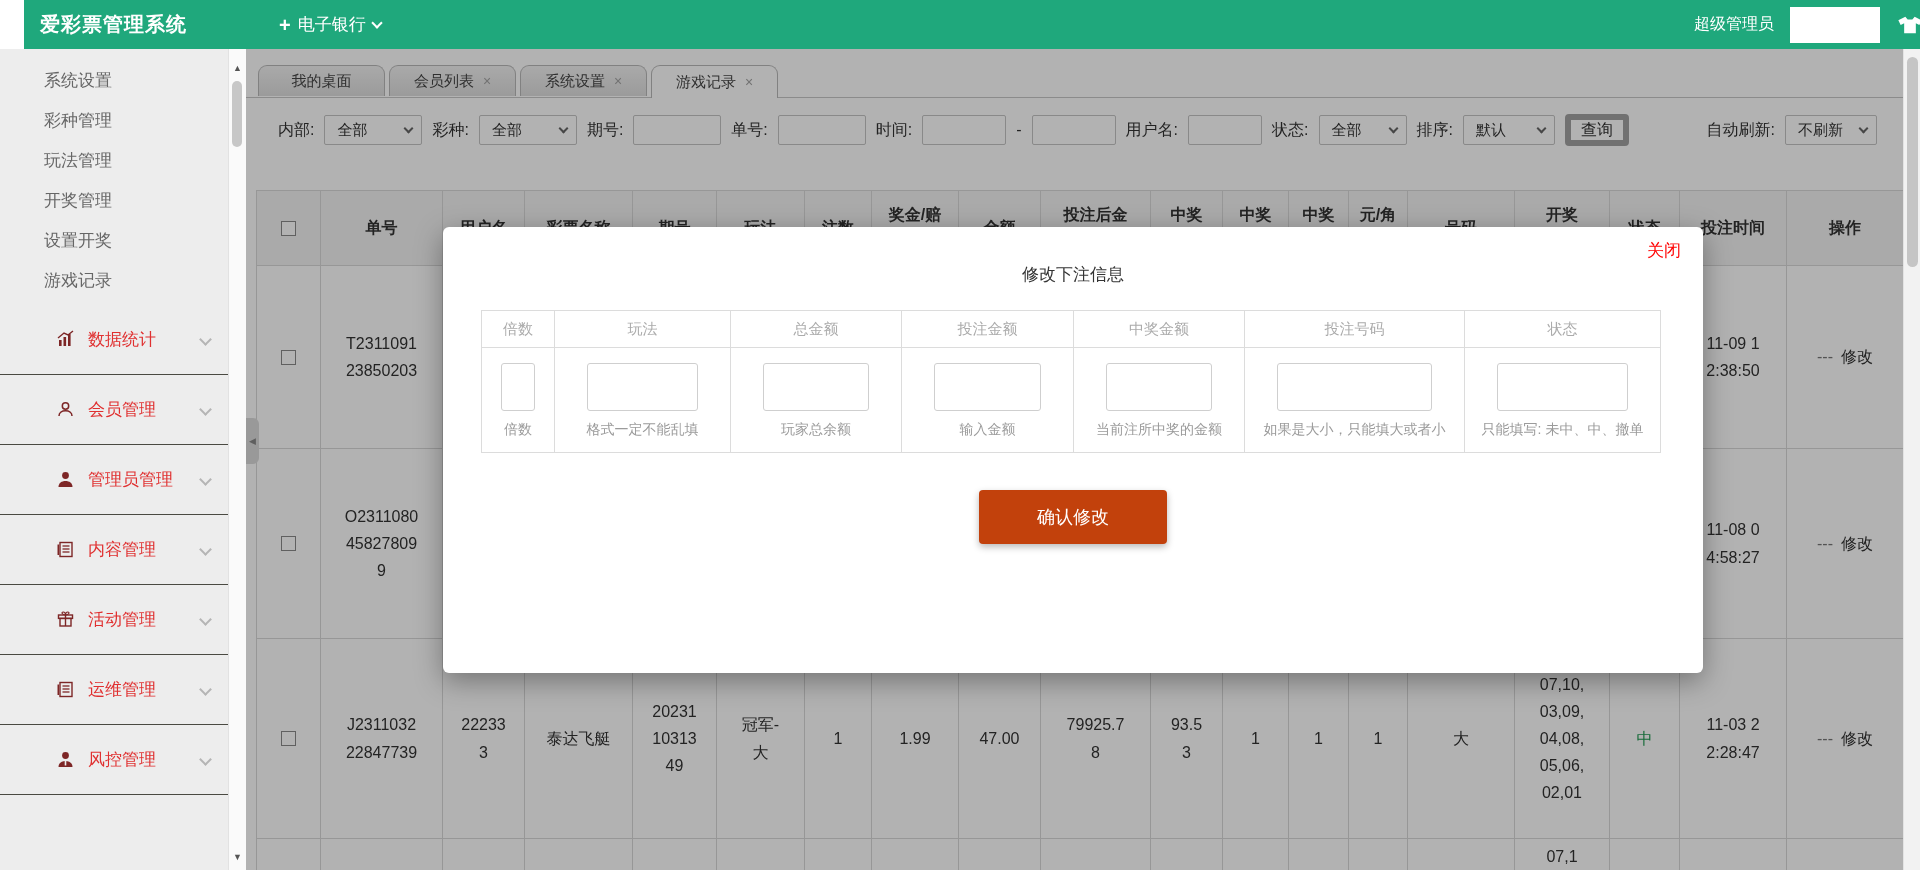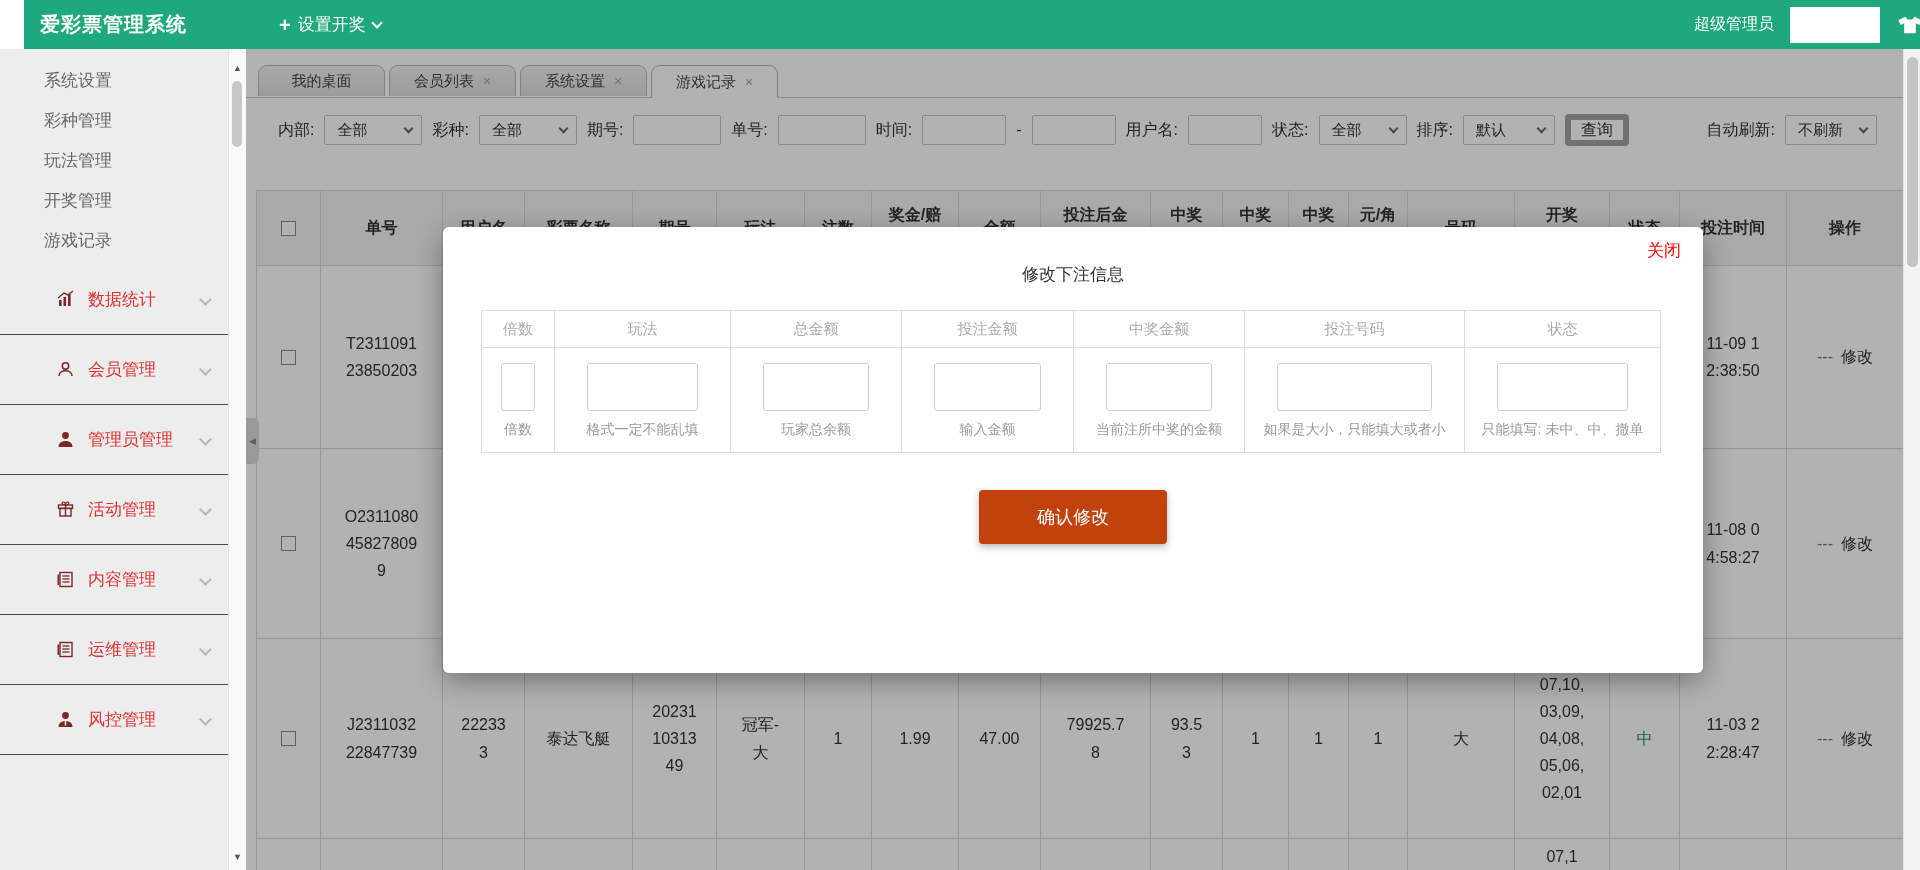--- a/index.html
+++ b/index.html
@@ -123,38 +123,39 @@
 </style>
 </head>
 <body>
 
 <div class="screen">
 
   <header class="topbar">
     <div class="brand">爱彩票管理系统</div>
     <div class="quickmenu">
       <span class="plus-glyph">+</span>
-      <span>设置开奖</span>
+      <span>电子银行</span>
       <span class="chev"></span>
     </div>
     <div class="topbar-right">
       <span class="role">超级管理员</span>
       <div class="avatar-box"></div>
       <svg class="tshirt" viewBox="0 0 24 16">
         <polygon points="8,1 10,3.2 14,3.2 16,1 22,4 20,8 17,6.5 17,15 7,15 7,6.5 4,8 2,4" fill="#ffffff"></polygon>
       </svg>
     </div>
   </header>
 
   <aside class="sidebar">
     <nav class="side-sub">
       <div class="side-sub-item">系统设置</div>
       <div class="side-sub-item">彩种管理</div>
       <div class="side-sub-item">玩法管理</div>
       <div class="side-sub-item">开奖管理</div>
+      <div class="side-sub-item">设置开奖</div>
       <div class="side-sub-item">游戏记录</div>
     </nav>
     <div class="side-sections">
       <div class="side-section">
         <svg class="sicon" viewBox="0 0 19 19">
           <rect x="3" y="10" width="2.6" height="6" fill="currentColor"></rect>
           <rect x="7.5" y="7" width="2.6" height="9" fill="currentColor"></rect>
           <rect x="12" y="4" width="2.6" height="12" fill="currentColor"></rect>
           <polyline points="2,8 8,3 12,5 17,1" fill="none" stroke="currentColor" stroke-width="1.4"></polyline>
         </svg>
@@ -168,41 +169,41 @@
         </svg>
         <span class="slabel">会员管理</span>
         <span class="schev"></span>
       </div>
       <div class="side-section">
         <svg class="sicon" viewBox="0 0 19 19">
           <circle cx="9.5" cy="5.5" r="3.4" fill="currentColor"></circle>
           <path d="M2.5 17c0-4 3.2-6 7-6s7 2 7 6z" fill="currentColor"></path>
         </svg>
         <span class="slabel">管理员管理</span>
-        <span class="schev"></span>
-      </div>
-      <div class="side-section">
-        <svg class="sicon" viewBox="0 0 19 19">
-          <rect x="2.5" y="5" width="14" height="3.4" fill="none" stroke="currentColor" stroke-width="1.4"></rect>
-          <rect x="4" y="8.4" width="11" height="7.6" fill="none" stroke="currentColor" stroke-width="1.4"></rect>
-          <line x1="9.5" y1="5" x2="9.5" y2="16" stroke="currentColor" stroke-width="1.4"></line>
-          <path d="M9.5 5C6 5 5 2 7.2 2c1.6 0 2.3 1.8 2.3 3zm0 0c3.5 0 4.5-3 2.3-3-1.6 0-2.3 1.8-2.3 3z" fill="none" stroke="currentColor" stroke-width="1.2"></path>
-        </svg>
-        <span class="slabel">活动管理</span>
         <span class="schev"></span>
       </div>
       <div class="side-section">
         <svg class="sicon" viewBox="0 0 19 19">
           <rect x="4" y="2.5" width="12" height="14" fill="none" stroke="currentColor" stroke-width="1.4"></rect>
           <line x1="6.5" y1="6" x2="13.5" y2="6" stroke="currentColor" stroke-width="1.3"></line>
           <line x1="6.5" y1="9" x2="13.5" y2="9" stroke="currentColor" stroke-width="1.3"></line>
           <line x1="6.5" y1="12" x2="13.5" y2="12" stroke="currentColor" stroke-width="1.3"></line>
           <line x1="2.3" y1="4.5" x2="2.3" y2="15" stroke="currentColor" stroke-width="1.6"></line>
         </svg>
         <span class="slabel">内容管理</span>
+        <span class="schev"></span>
+      </div>
+      <div class="side-section">
+        <svg class="sicon" viewBox="0 0 19 19">
+          <rect x="2.5" y="5" width="14" height="3.4" fill="none" stroke="currentColor" stroke-width="1.4"></rect>
+          <rect x="4" y="8.4" width="11" height="7.6" fill="none" stroke="currentColor" stroke-width="1.4"></rect>
+          <line x1="9.5" y1="5" x2="9.5" y2="16" stroke="currentColor" stroke-width="1.4"></line>
+          <path d="M9.5 5C6 5 5 2 7.2 2c1.6 0 2.3 1.8 2.3 3zm0 0c3.5 0 4.5-3 2.3-3-1.6 0-2.3 1.8-2.3 3z" fill="none" stroke="currentColor" stroke-width="1.2"></path>
+        </svg>
+        <span class="slabel">活动管理</span>
         <span class="schev"></span>
       </div>
       <div class="side-section">
         <svg class="sicon" viewBox="0 0 19 19">
           <rect x="4" y="2.5" width="12" height="14" fill="none" stroke="currentColor" stroke-width="1.4"></rect>
           <line x1="6.5" y1="6" x2="13.5" y2="6" stroke="currentColor" stroke-width="1.3"></line>
           <line x1="6.5" y1="9" x2="13.5" y2="9" stroke="currentColor" stroke-width="1.3"></line>
           <line x1="6.5" y1="12" x2="13.5" y2="12" stroke="currentColor" stroke-width="1.3"></line>
           <line x1="2.3" y1="4.5" x2="2.3" y2="15" stroke="currentColor" stroke-width="1.6"></line>
         </svg>

